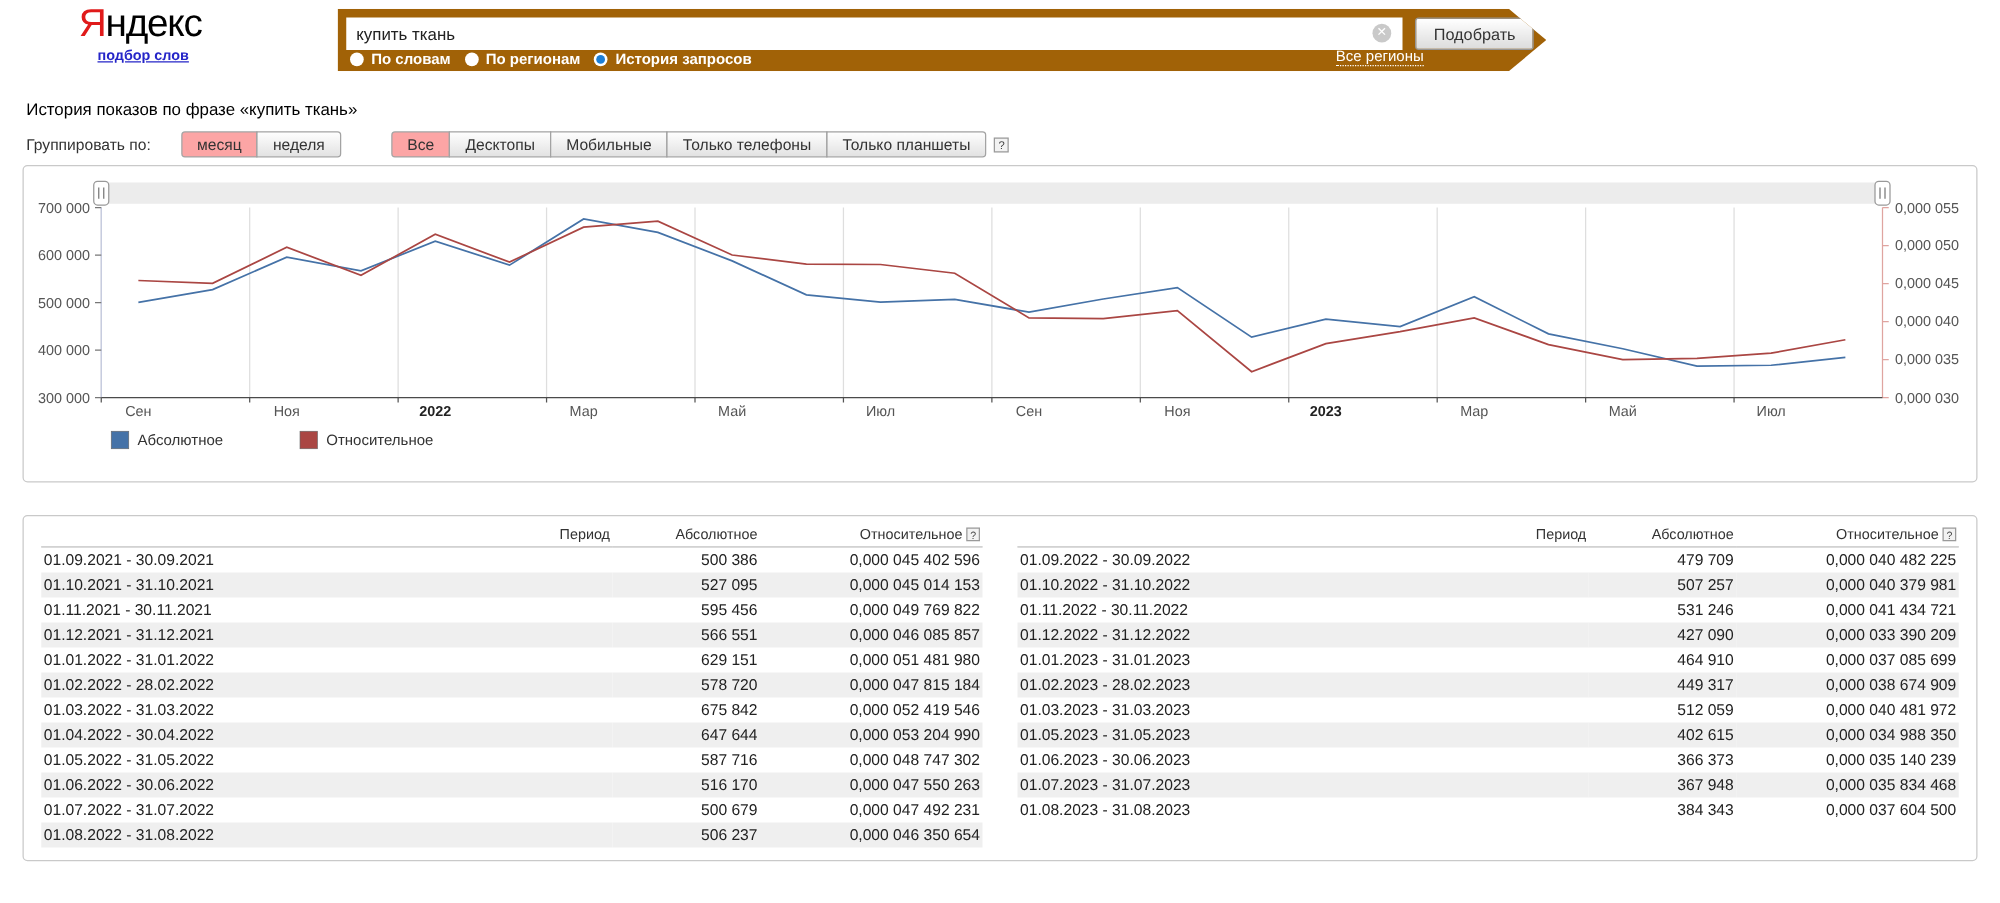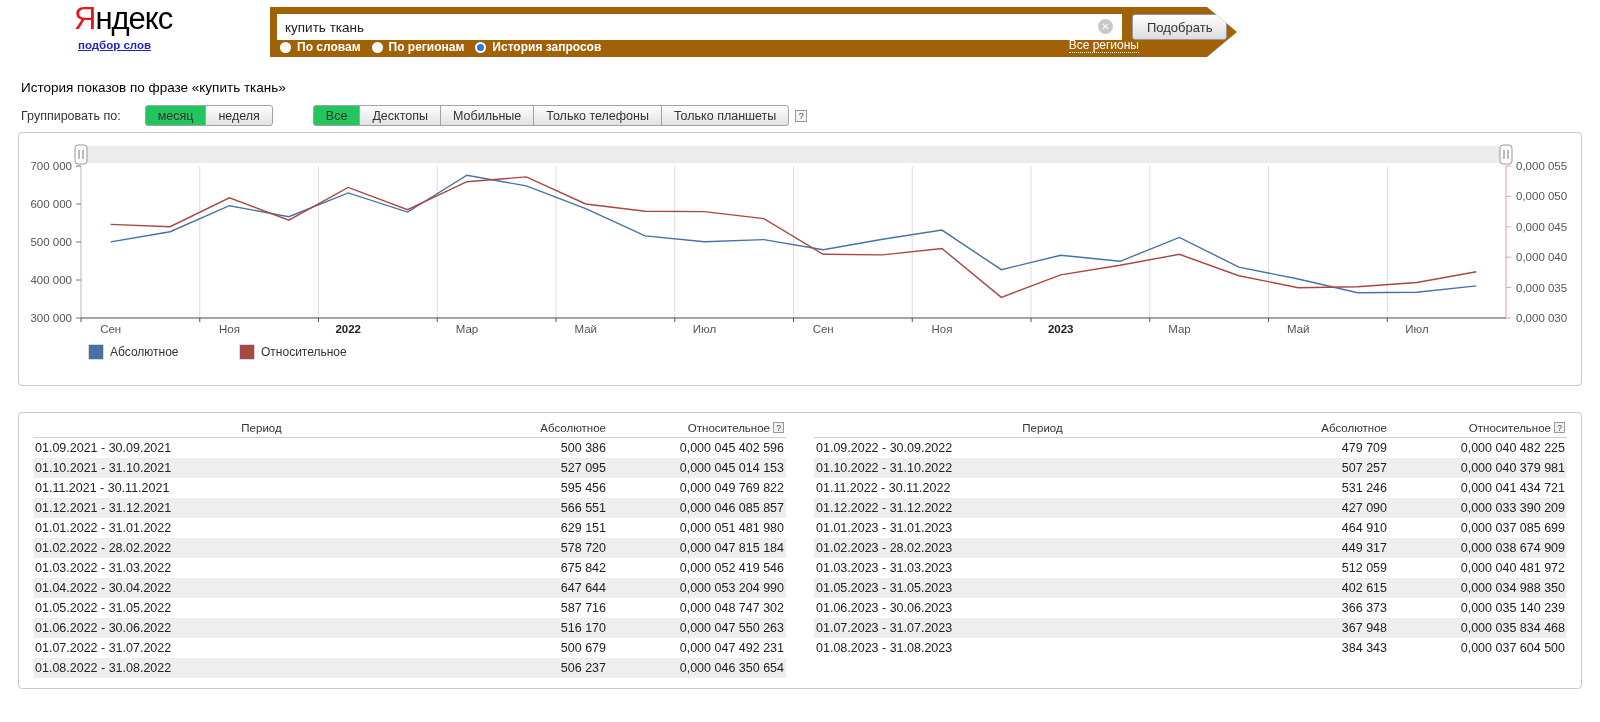--- a/index.html
+++ b/index.html
@@ -1,20 +1,20 @@
 <!DOCTYPE html>
 <html><head>
 <meta charset="utf-8">
 <style>
   * { margin:0; padding:0; box-sizing:border-box; }
   html,body { width:1600px; height:722px; background:#fff; font-family:"Liberation Sans", sans-serif; color:#222; }
 
   
   .topbar { position:relative; height:64px; }
-  .logo { position:absolute; left:74px; top:1px; font-size:31px; font-weight:400; letter-spacing:-1px; color:#000; }
+  .logo { position:absolute; left:63px; top:1px; font-size:31px; font-weight:400; letter-spacing:-1px; color:#000; }
   .logo .ya { color:#e01a1a; }
   .wordstat-link { position:absolute; left:78px; top:39px; font-size:11.5px; font-weight:bold; color:#2525c8; text-decoration:underline; cursor:pointer; }
 
   .banner { position:absolute; left:270px; top:7px; width:967px; height:50px; background:#a16207;
             clip-path:polygon(0 0, calc(100% - 30px) 0, 100% 50%, calc(100% - 30px) 100%, 0 100%); }
   .search-input { position:absolute; left:7px; top:7px; width:845px; height:26px; border:0; padding:0 26px 0 8px;
                   font-family:"Liberation Sans",sans-serif; font-size:13.5px; color:#222; background:#fff; outline:none; }
   .clear-btn { position:absolute; left:828px; top:12px; width:15px; height:15px; border-radius:50%; background:#c9c9c9;
                color:#fff; font-size:10px; line-height:15px; text-align:center; cursor:pointer; }
   .submit-btn { position:absolute; left:862px; top:7px; height:26px; padding:0 14px; font-family:"Liberation Sans",sans-serif;
@@ -29,33 +29,33 @@
 
   
   .page-title { margin:16px 0 0 21px; font-size:13.5px; color:#000; }
   .controls { margin:10px 0 0 21px; display:flex; align-items:center; }
   .controls-label { font-size:12.5px; color:#333; margin-right:24px; }
   .btn-group { display:flex; }
   .gbtn { border:1px solid #a3a3a3; background:linear-gradient(#fefefe,#e2e2e2); padding:2px 12px; font-size:12.5px;
           color:#333; cursor:pointer; margin-left:-1px; height:21px; line-height:16px; }
   .btn-group .gbtn:first-child { border-radius:3px 0 0 3px; margin-left:0; }
   .btn-group .gbtn:last-child { border-radius:0 3px 3px 0; }
-  .gbtn.sel { background:#22c55e; }
+  .gbtn.sel { background:#fca5a5; }
   .device-group { margin-left:40px; }
   .help-q { display:inline-block; width:12px; height:12px; border:1px solid #9a9a9a; background:#f2f2f2; color:#444;
             font-size:9px; line-height:11px; text-align:center; margin-left:6px; cursor:pointer; vertical-align:middle; }
 
   
   .chart-panel { margin:6px 18px 0 18px; width:1564px; height:254px; border:1px solid #c9c9c9; border-radius:4px; position:relative; overflow:hidden; background:#fff; }
 
   
   .tables-panel { margin:26px 18px 0 18px; width:1564px; border:1px solid #c9c9c9; border-radius:4px; display:flex; padding:5px 0 10px 0; }
   .tbl-half { width:50%; padding:0 14px; }
   table { width:100%; border-collapse:collapse; font-size:12.5px; color:#222; }
-  th { font-weight:normal; font-size:11.5px; color:#333; text-align:center; padding:4px 2px 3px 2px; border-bottom:1px solid #cfcfcf; white-space:nowrap; }
+  th { font-weight:normal; font-size:11.5px; color:#333; text-align:right; padding:4px 2px 3px 2px; border-bottom:1px solid #cfcfcf; white-space:nowrap; }
   th.num, td.num { text-align:right; }
   th.col-abs, td.col-abs { width:118px; }
   th.col-rel, td.col-rel { width:178px; }
   td { padding:3px 2px; white-space:nowrap; }
   tbody tr:nth-child(even) { background:#efefef; }
   .th-q { display:inline-block; width:11px; height:11px; border:1px solid #9a9a9a; background:#f2f2f2; color:#444;
           font-size:8.5px; line-height:10px; text-align:center; margin-left:3px; vertical-align:top; cursor:pointer; }
 </style>
 </head>
 <body>

